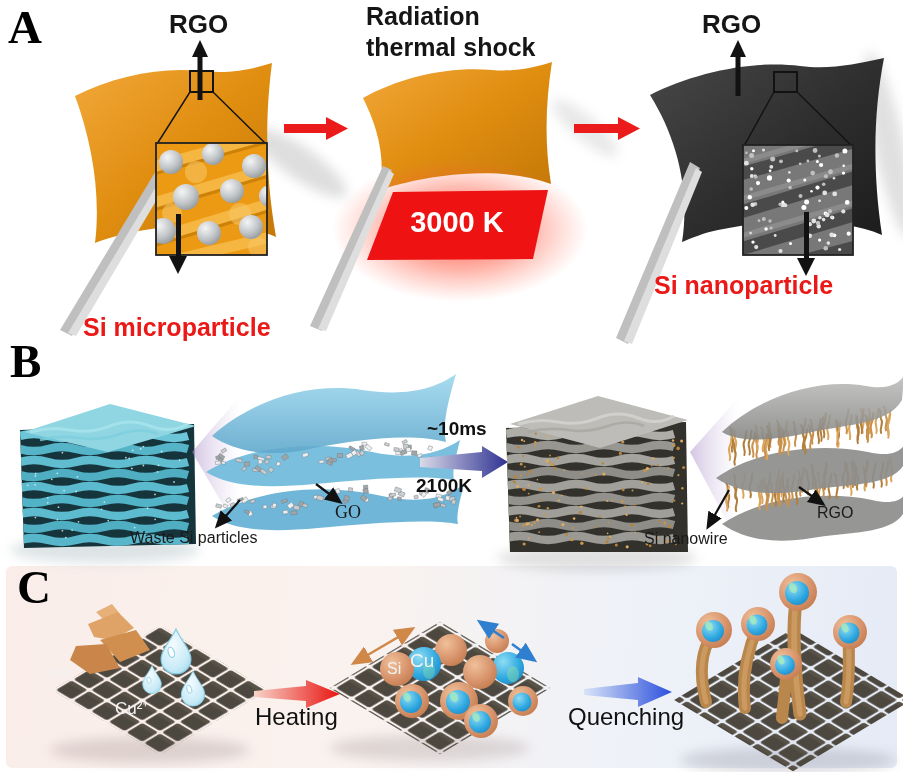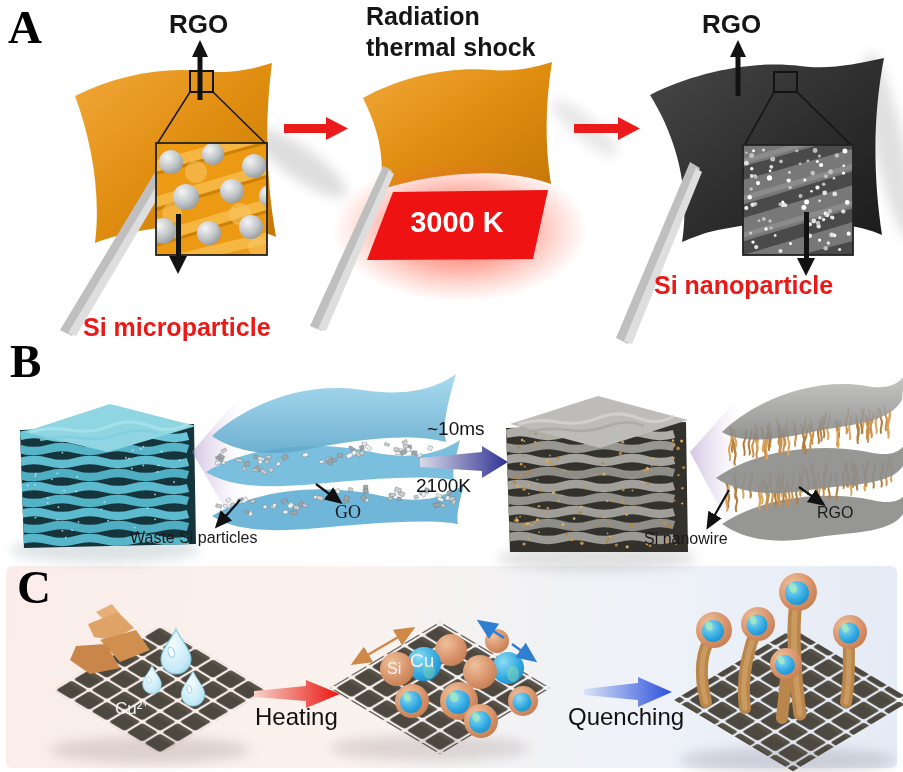--- a/index.html
+++ b/index.html
@@ -8,21 +8,21 @@
   .bgC{position:absolute;left:6px;top:566px;width:891px;height:202px;border-radius:6px;
        background:linear-gradient(95deg,#FAEDE9 0%,#FAF2EE 38%,#EFF2F8 68%,#E5EBF6 100%);}
   svg.art{position:absolute;left:0;top:0;}
   .lbl{position:absolute;white-space:nowrap;line-height:1.1;}
   .panel-letter{font-family:"Liberation Serif",serif;font-weight:700;font-size:47px;color:#000;}
   .t-title{font-weight:700;font-size:25px;color:#151515;}
   .t-rgo{font-weight:700;font-size:26px;color:#161616;}
   .t-red{font-weight:700;font-size:25px;color:#EA1917;}
   .t-temp{font-weight:700;font-size:29px;color:#ffffff;text-align:center;width:150px;}
   .t-b{font-size:16px;color:#1a1a1a;}
-  .t-bbold{font-weight:400;font-size:19px;color:#111;}
+  .t-bbold{font-weight:700;font-size:19px;color:#111;}
   .t-c-dark{font-size:24px;color:#111;}
   .t-c-white{color:#f2f2f2;}
 </style>
 </head>
 <body>
 
 <div class="stage">
 
   <div class="bgC"></div>
 

